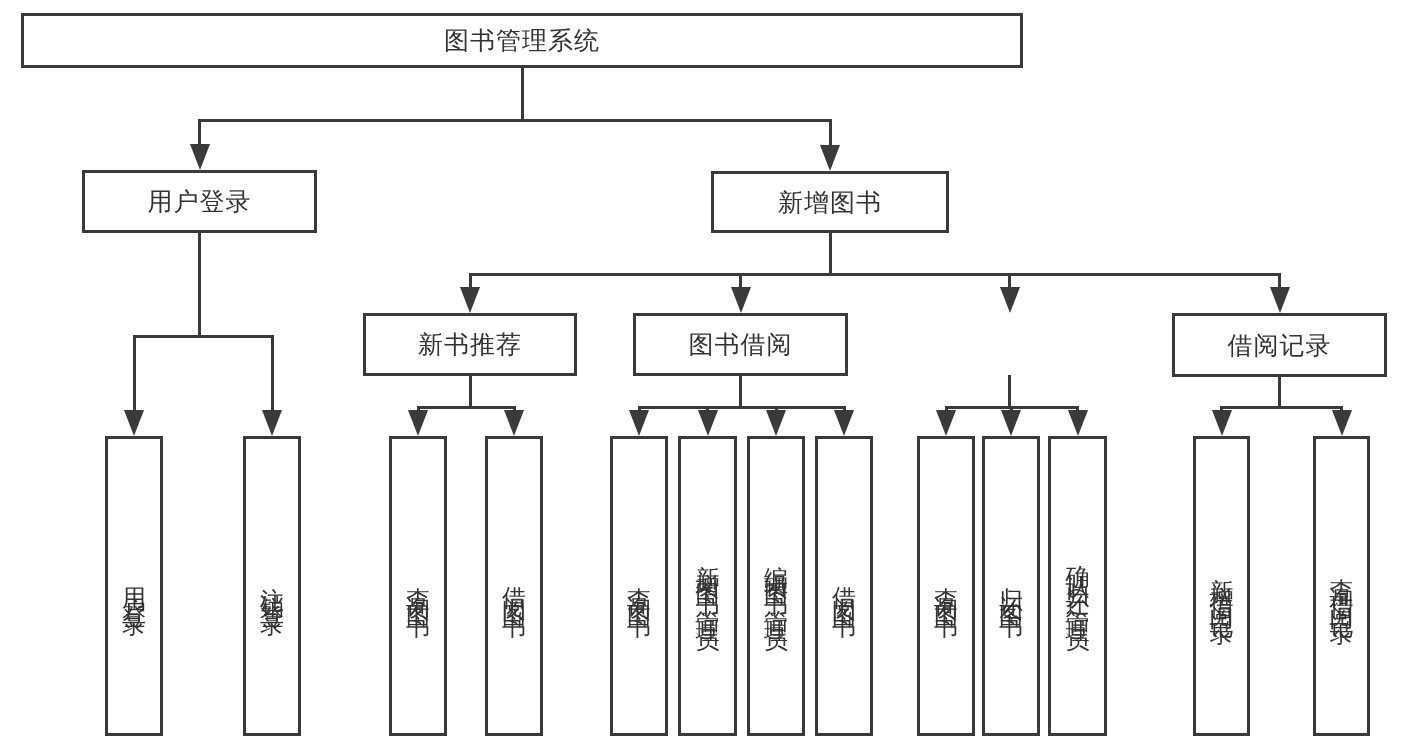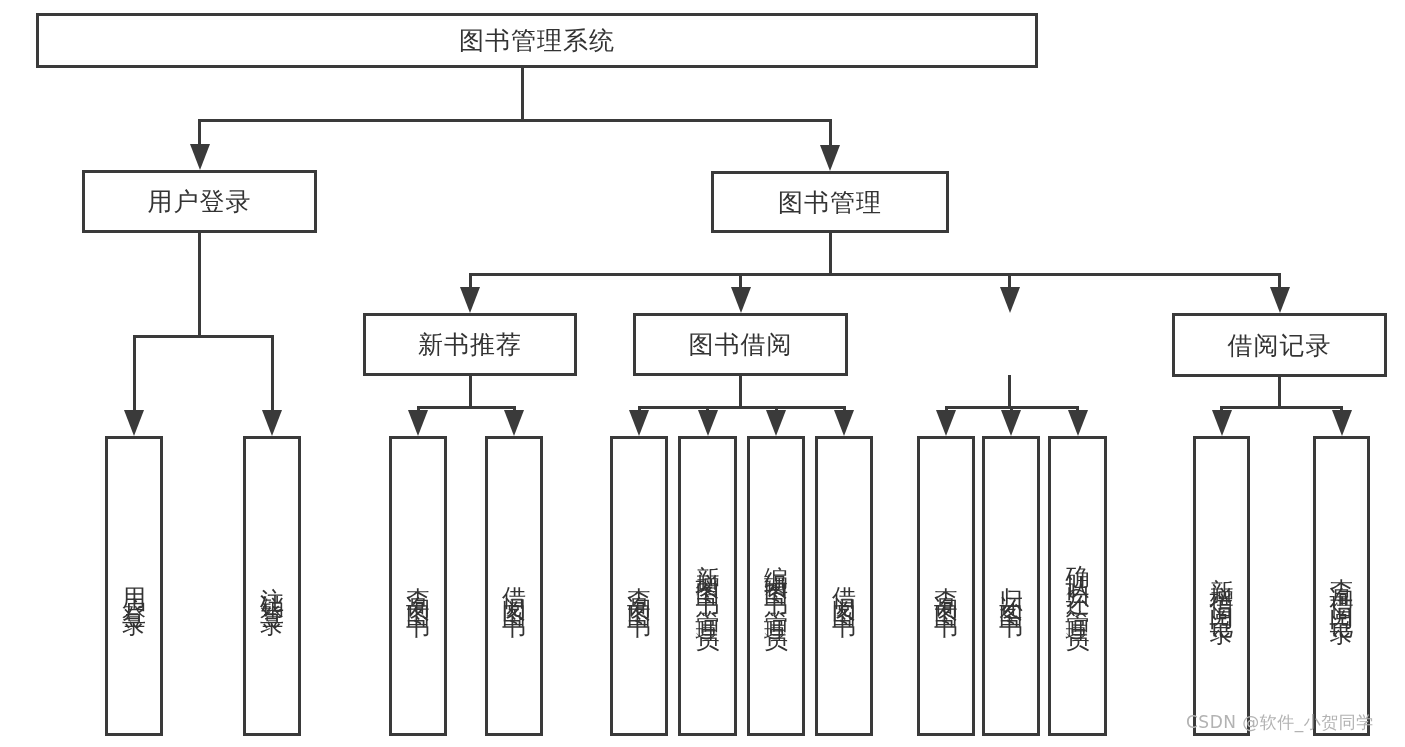--- a/index.html
+++ b/index.html
@@ -117,28 +117,28 @@
       <div class="line-v" style="left: 1076px; top: 406px; width: 3px; height: 10px;"></div>
       <div class="arrow" style="left: 1067.5px; top: 410px;"></div>
       <div class="line-v" style="left: 1278px; top: 375px; width: 3px; height: 33px;"></div>
       <div class="line-h" style="left: 1220px; top: 406px; width: 123px; height: 3px;"></div>
       <div class="line-v" style="left: 1220px; top: 406px; width: 3px; height: 10px;"></div>
       <div class="arrow" style="left: 1211.5px; top: 410px;"></div>
       <div class="line-v" style="left: 1340px; top: 406px; width: 3px; height: 10px;"></div>
       <div class="arrow" style="left: 1331.5px; top: 410px;"></div>
     </div>
   <div class="layer" id="nodes">
-      <div class="node node-h" style="left: 36px; top: 13px; width: 1002px; height: 55px;">
+      <div class="node node-h" style="left: 21px; top: 13px; width: 1002px; height: 55px;">
         <span class="htext">图书管理系统</span>
       </div>
       <div class="node node-h" style="left: 82px; top: 170px; width: 235px; height: 63px;">
         <span class="htext">用户登录</span>
       </div>
       <div class="node node-h" style="left: 711px; top: 171px; width: 238px; height: 62px;">
-        <span class="htext">图书管理</span>
+        <span class="htext">新增图书</span>
       </div>
       <div class="node node-h" style="left: 363px; top: 313px; width: 214px; height: 63px;">
         <span class="htext">新书推荐</span>
       </div>
       <div class="node node-h" style="left: 633px; top: 313px; width: 215px; height: 63px;">
         <span class="htext">图书借阅</span>
       </div>
       <div class="node node-h" style="left: 1172px; top: 313px; width: 215px; height: 64px;">
         <span class="htext">借阅记录</span>
       </div>
@@ -175,14 +175,13 @@
       <div class="node node-v" style="left: 1048px; top: 436px; width: 59px; height: 300px;">
         <span class="vtext">确认归还（管理员）</span>
       </div>
       <div class="node node-v" style="left: 1193px; top: 436px; width: 57px; height: 300px;">
         <span class="vtext">新增借阅记录</span>
       </div>
       <div class="node node-v" style="left: 1313px; top: 436px; width: 57px; height: 300px;">
         <span class="vtext">查询借阅记录</span>
       </div>
     </div>
-  <div class="watermark">CSDN @软件_小贺同学</div>
 </div>
 
 </body></html>

